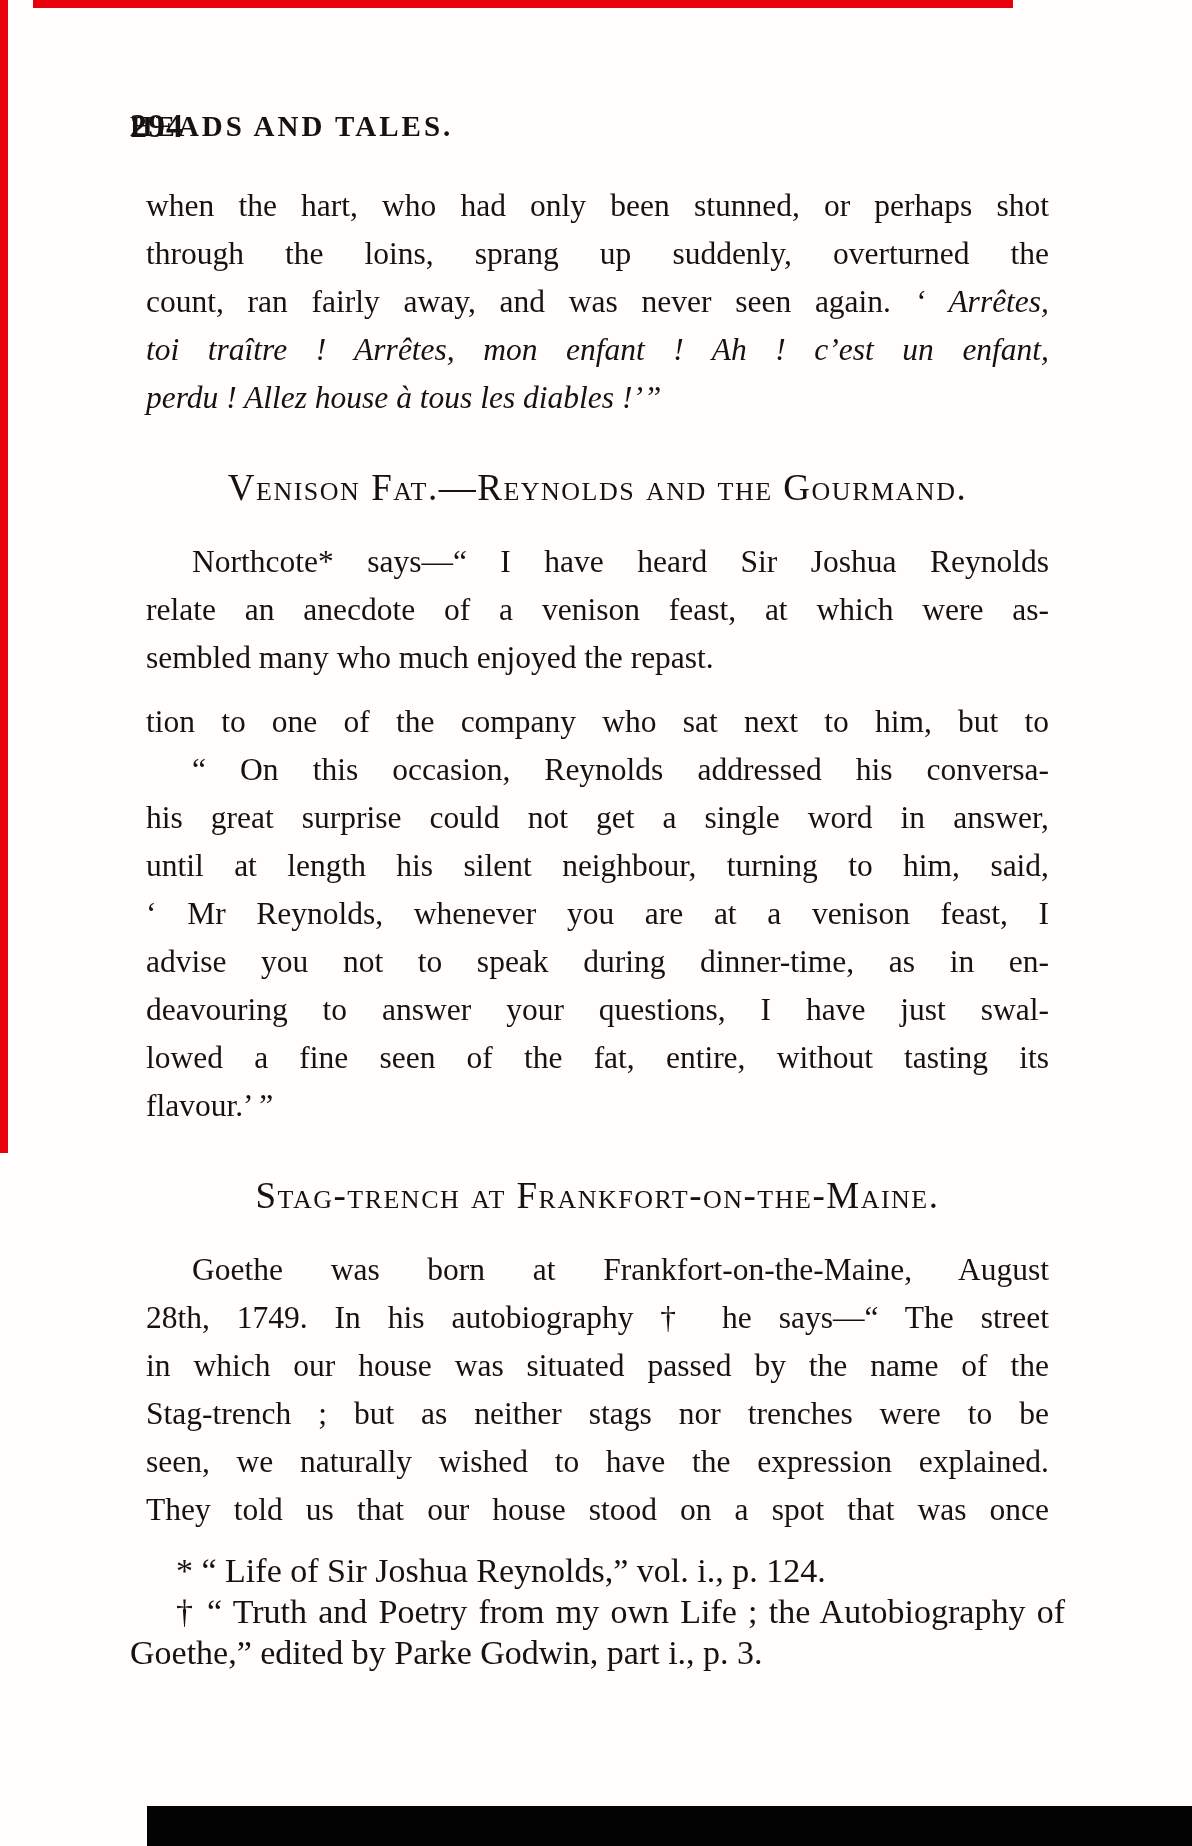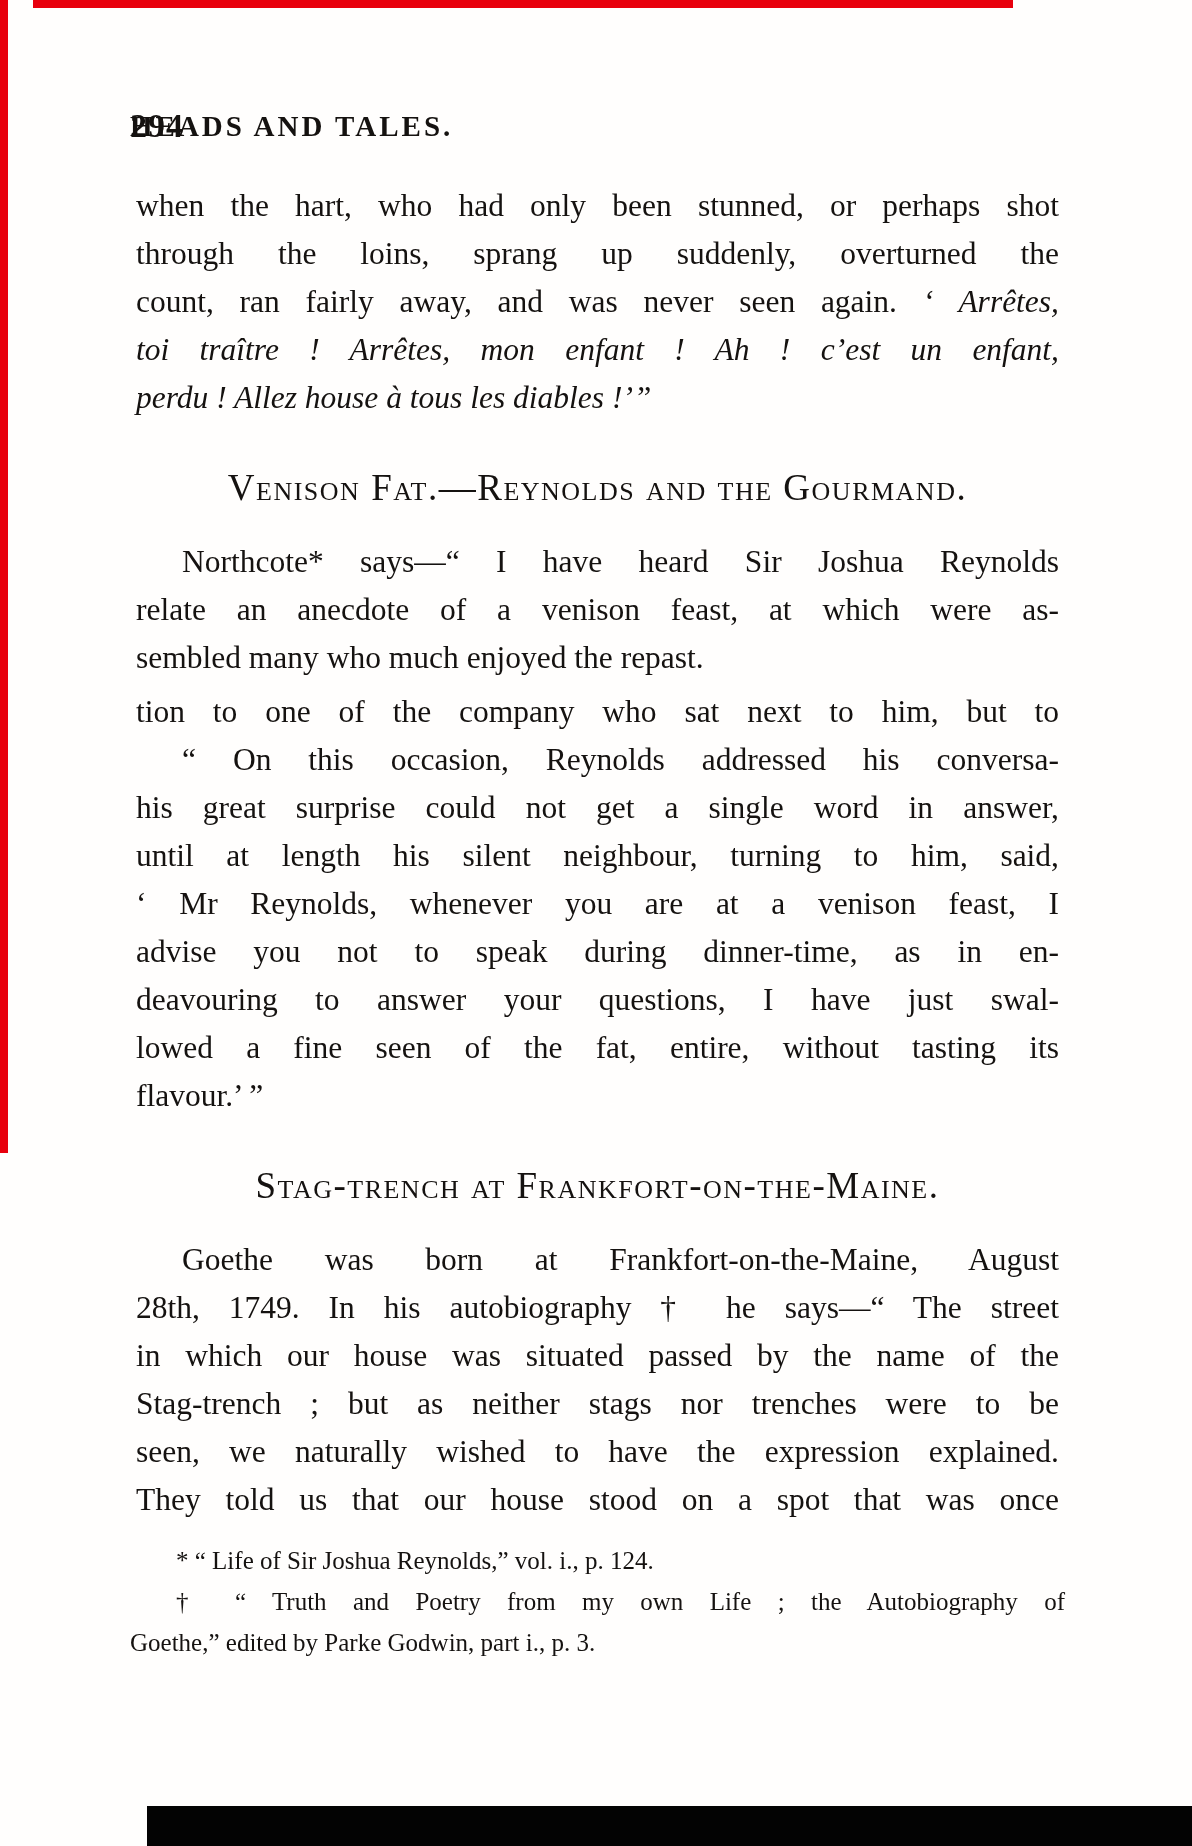--- a/index.html
+++ b/index.html
@@ -36,37 +36,37 @@
     font-weight: bold;
     letter-spacing: 1px;
   }
   .running-title {
     text-align: left;
     font-size: 29px;
     font-weight: bold;
     letter-spacing: 3px;
   }
   .body-copy { font-size: 31.5px; line-height: 48px; }
-  .para { margin: 6px; }
+  .para { margin: 16px; }
   .para.first { margin-top: 36px; }
   .para.after-heading { margin-top: 24px; }
   .line { text-align: justify; text-align-last: justify; }
   .line.last { text-align: left; text-align-last: left; }
   .line.indent { padding-left: 46px; }
   .heading {
     text-align: center;
     font-variant: small-caps;
     font-size: 37px;
     line-height: 52px;
     letter-spacing: 1.5px;
     margin-top: 40px;
   }
   .footnotes {
     margin-top: 16px;
-    font-size: 25px;
+    font-size: 34px;
     line-height: 41px;
   }
   .footnotes .line { text-align: left; text-align-last: left; }
   .footnotes .line.justify { text-align: justify; text-align-last: justify; }
   em { font-style: italic; }
 </style>
 </head>
 <body>
 
 <div class="page">

